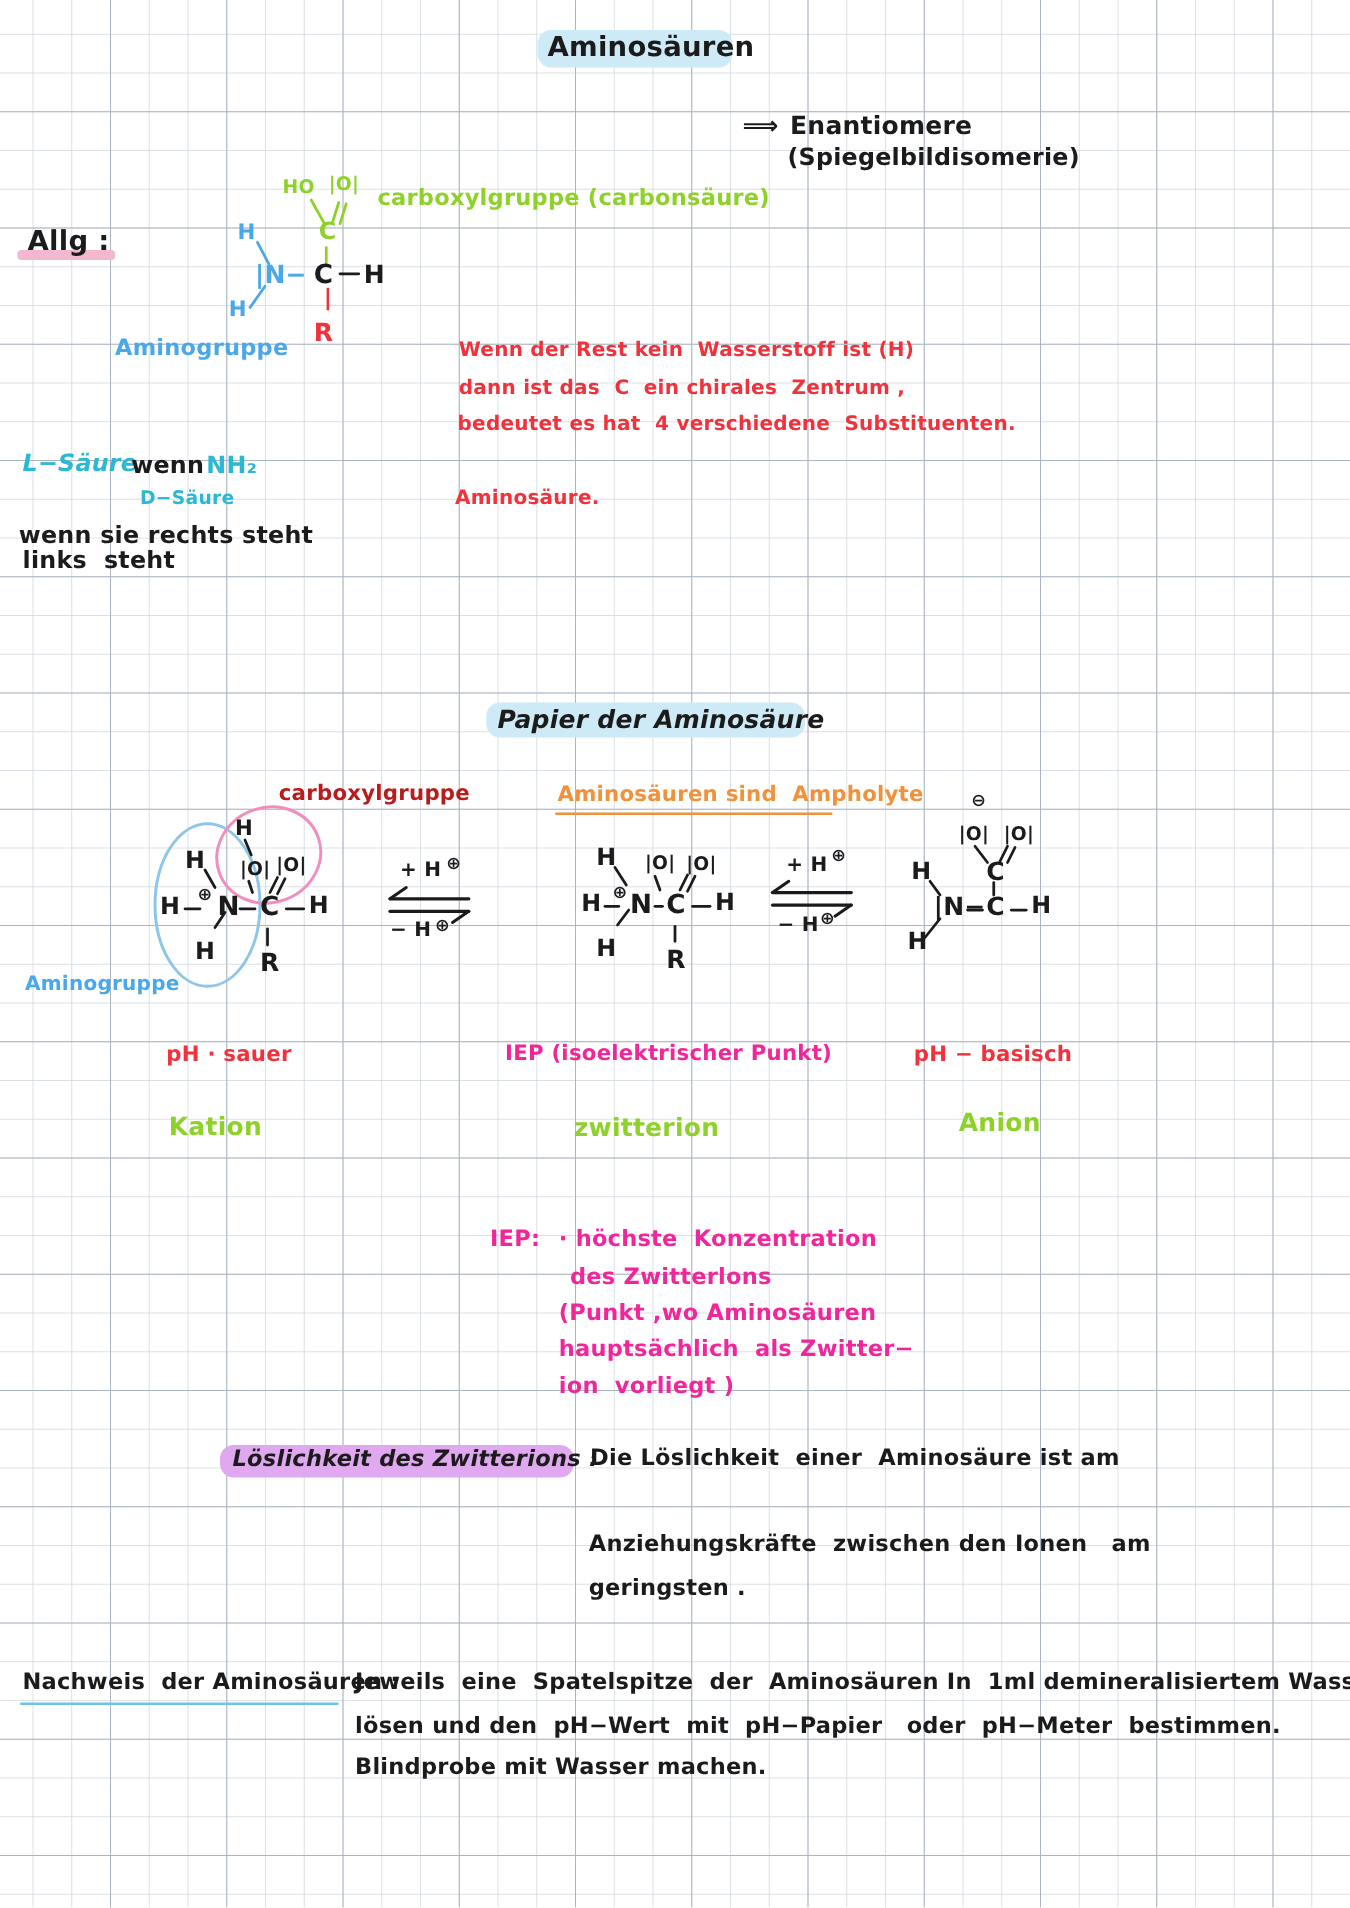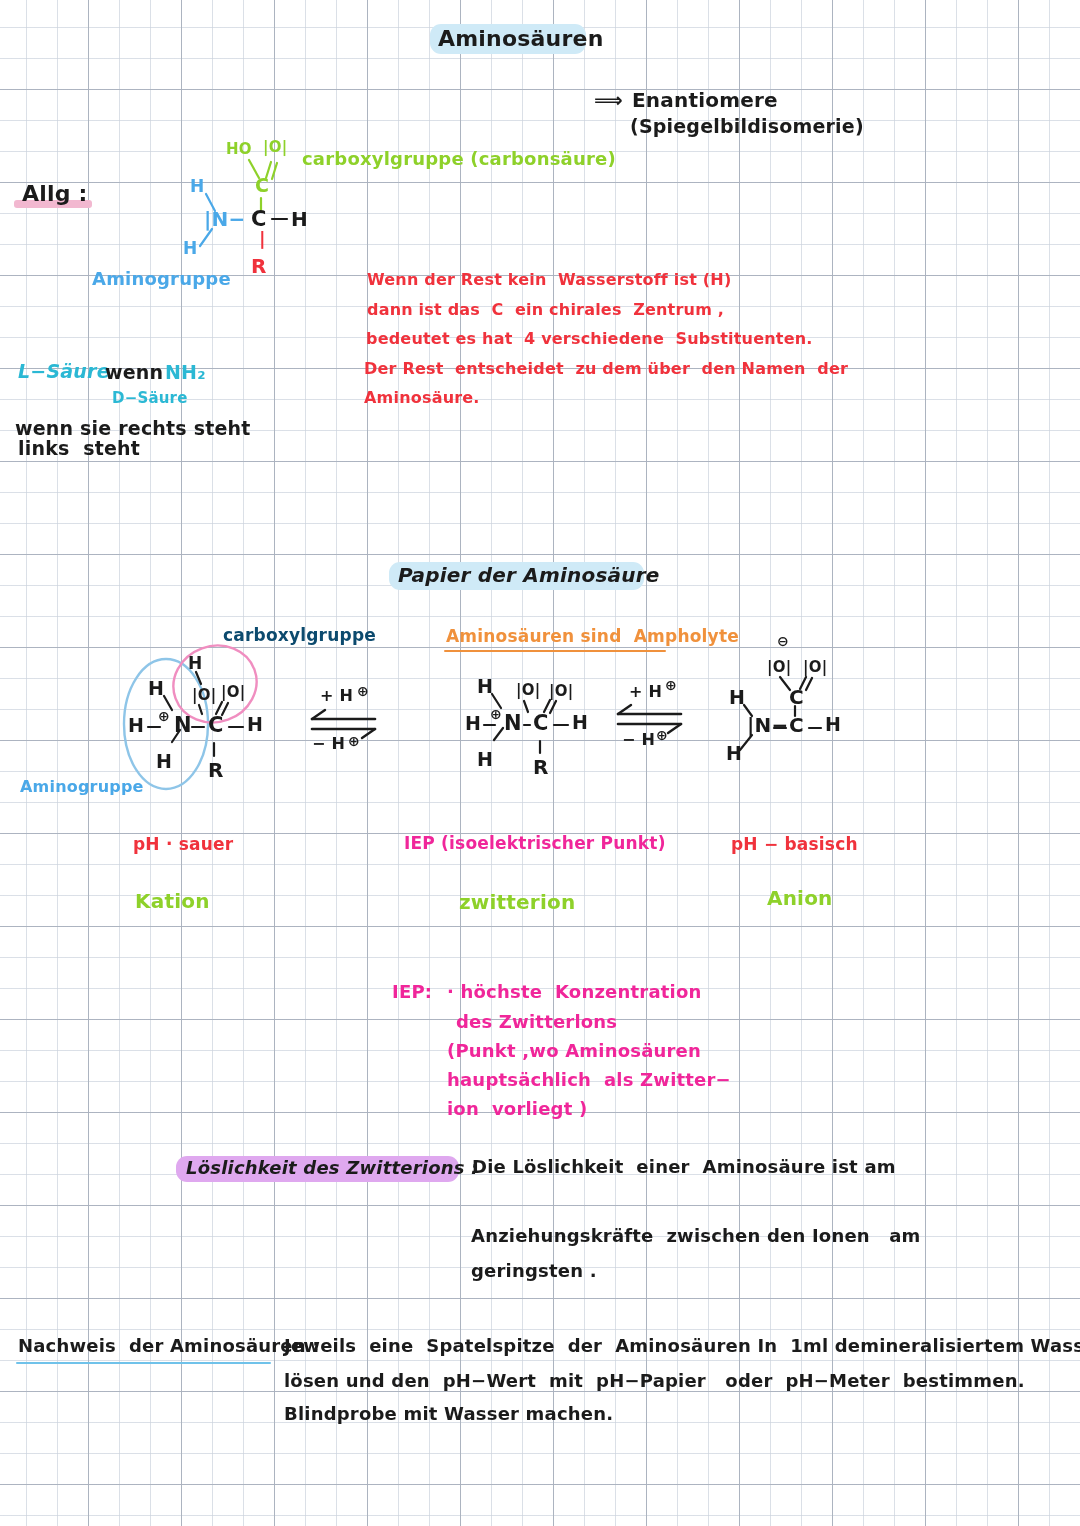--- a/index.html
+++ b/index.html
@@ -32,21 +32,21 @@
   .hand{font-family:"DejaVu Sans", sans-serif;font-weight:700;letter-spacing:.2px;}
   .italic{font-style:italic;}
 
   
   .c-black{color:#1b1b1b;}
   .c-green{color:#8ed12a;}
   .c-red{color:#f0323c;}
   .c-blue{color:#4aa8e8;}
   .c-cyan{color:#2bb8d4;}
   .c-pink{color:#f0269a;}
-  .c-pinklt{color:#0c4a6e;}
+  .c-pinklt{color:#b91c1c;}
   .c-orange{color:#f0913c;}
 
   
   .hl{position:absolute;border-radius:11px;z-index:0;}
   .hl-blue{background:#cfeaf7;}
   .hl-purple{background:#dfa8ef;}
   .hl-pinkbar{background:#f2b8d0;border-radius:3px;}
 
   .ul{position:absolute;height:2px;border-radius:2px;}
   .ul-orange{background:#f0913c;}
@@ -98,21 +98,20 @@
   <svg style="left:0;top:0;width:1080px;height:400px;">
     <line x1="272" y1="219" x2="287" y2="219" stroke="#1b1b1b" stroke-width="2.2" stroke-linecap="round"></line>
   </svg>
 
   <div class="t hand c-red" style="left:259px;top:230px;font-size:18px;">|</div>
   <div class="t hand c-red" style="left:251px;top:256px;font-size:20px;">R</div>
 
   <div class="t hand c-red" style="left:367px;top:272px;font-size:16px;">Wenn der Rest kein  Wasserstoff ist (H)</div>
   <div class="t hand c-red" style="left:367px;top:302px;font-size:16px;">dann ist das  C  ein chirales  Zentrum ,</div>
   <div class="t hand c-red" style="left:366px;top:331px;font-size:16px;">bedeutet es hat  4 verschiedene  Substituenten.</div>
-  <div class="t hand c-red" style="left:364px;top:361px;font-size:16px;">Der Rest  entscheidet  zu dem über  den Namen  der</div>
   <div class="t hand c-red" style="left:364px;top:390px;font-size:16px;">Aminosäure.</div>
 
   <div class="t hand c-cyan italic" style="left:18px;top:362px;font-size:19px;">L−Säure</div>
   <div class="t hand c-black" style="left:105px;top:363px;font-size:19px;">wenn</div>
   <div class="t hand c-cyan" style="left:165px;top:363px;font-size:19px;">NH₂</div>
   <div class="t hand c-black" style="left:18px;top:391px;font-size:19px;margin-top:48px;">links  steht</div>
   <div class="t hand c-cyan" style="left:112px;top:391px;font-size:15px;">D−Säure</div>
   <div class="t hand c-black" style="left:15px;top:419px;font-size:19px;">wenn sie rechts steht</div>
 
   <div class="hl hl-blue" style="left:389px;top:562px;width:255px;height:28px;"></div>

